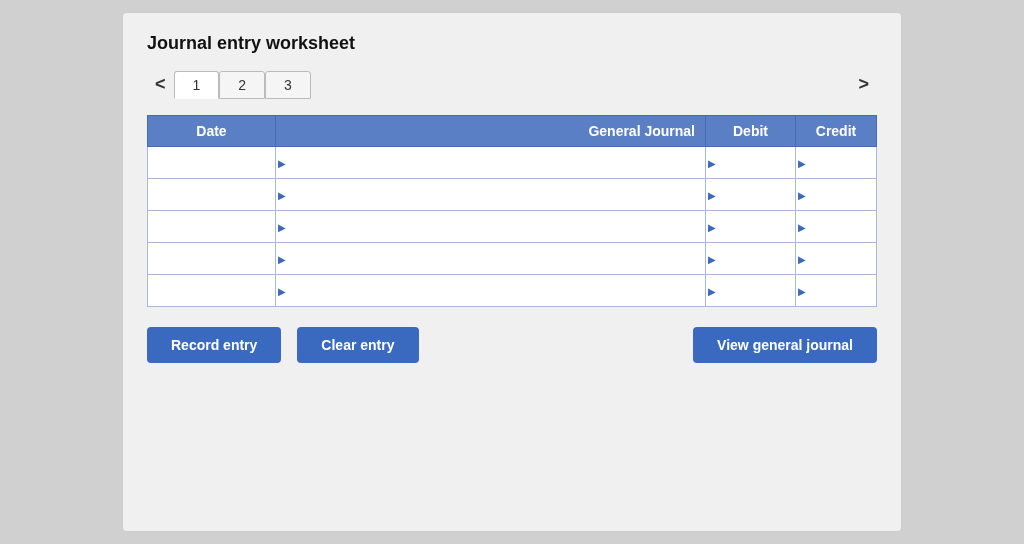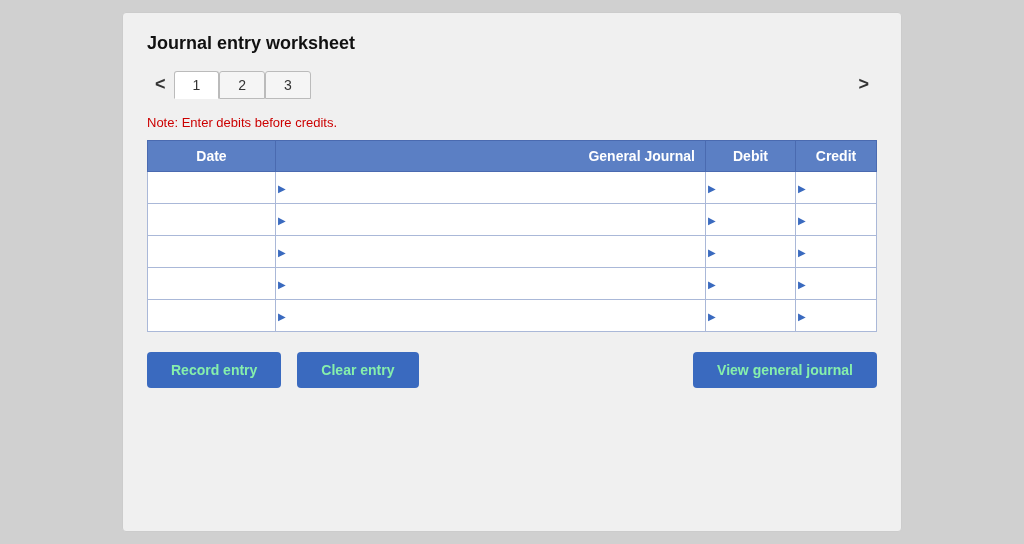--- a/index.html
+++ b/index.html
@@ -168,21 +168,21 @@
       align-items: center;
     }
 
     .btn {
       padding: 10px 24px;
       border: none;
       border-radius: 4px;
       cursor: pointer;
       font-size: 14px;
       font-weight: bold;
-      color: #86efac;
+      color: #ffffff;
       background: #3a6abf;
     }
 
     .btn-view {
       margin-left: auto;
     }
   </style>
 </head>
 <body>
 
@@ -193,21 +193,20 @@
     <button class="tab-nav-btn">&lt;</button>
     <div class="tabs">
       <div class="tab active">1</div>
       <div class="tab">2</div>
       <div class="tab">3</div>
     </div>
     <button class="tab-nav-btn" style="margin-left: auto;">&gt;</button>
   </div>
 
 
-  <div class="note-text">Note: Enter debits before credits.</div>
 
   <table class="journal-table">
     <thead>
       <tr>
         <th class="date-col">Date</th>
         <th class="journal-col">General Journal</th>
         <th class="debit-col">Debit</th>
         <th class="credit-col">Credit</th>
       </tr>
     </thead>

